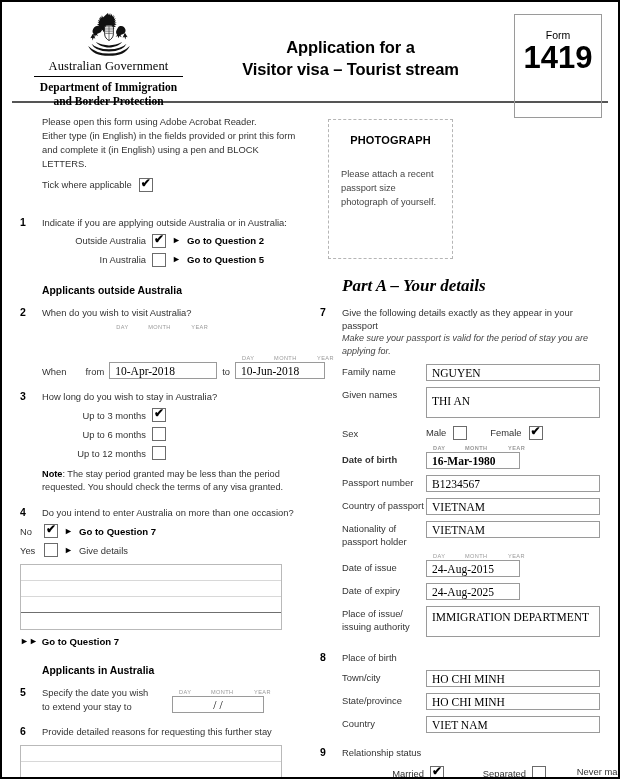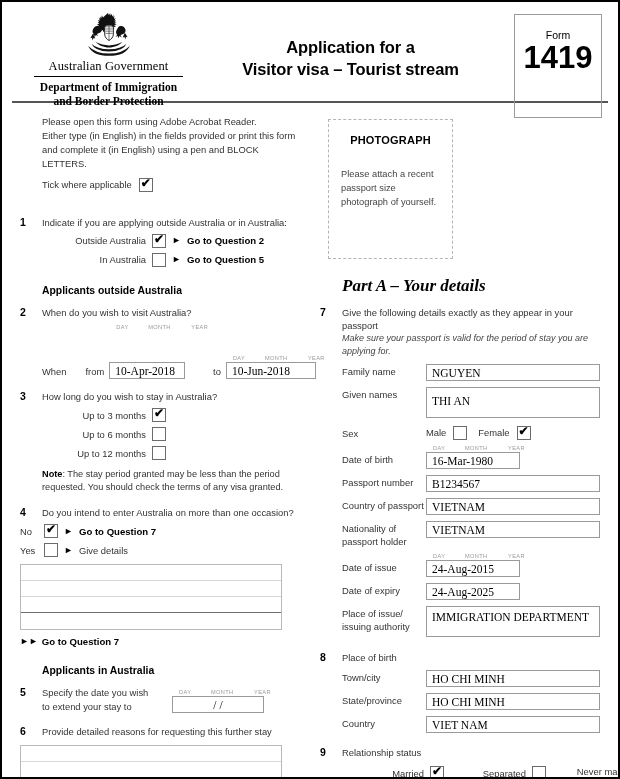--- a/index.html
+++ b/index.html
@@ -216,21 +216,21 @@
         <div class="qtext">When do you wish to visit Australia?</div>
         <div class="daterow">
           <span class="dlabel">When</span>
           <span class="dlabel" style="margin-left:14px;">from</span>
           <div>
             <div class="dmy">
               <span>DAY</span>
               <span>MONTH</span>
               <span>YEAR</span>
             </div>
-            <div class="inp" style="width:76px;margin-top:32px;">10-Apr-2018</div>
+            <div class="inp" style="width:108px;margin-top:32px;">10-Apr-2018</div>
           </div>
           <span class="dlabel">to</span>
           <div>
             <div class="dmy">
               <span>DAY</span>
               <span>MONTH</span>
               <span>YEAR</span>
             </div>
             <div class="inp" style="width:90px;">10-Jun-2018</div>
           </div>
@@ -340,26 +340,26 @@
           <span class="fval">
               <span class="inp" style="display:block; height:31px; line-height:26px;">THI AN</span>
             </span>
         </div>
 
         <div class="frow" style="margin-top:8px;">
           <span class="flabel">Sex</span>
           <span class="fval sexrow">
             <span>Male</span>
             <span class="cb"></span>
-            <span style="margin-left:4px;">Female</span>
+            <span style="margin-left:16px;">Female</span>
             <span class="cb on"></span>
           </span>
         </div>
 
-        <div class="frow" style="margin-top:5px;">
+        <div class="frow" style="margin-top:5px;font-weight:bold;">
           <span class="flabel" style="padding-top:9px;">Date of birth</span>
           <span class="fval">
             <span class="dmy" style="display:flex;">
               <span>DAY</span>
               <span>MONTH</span>
               <span>YEAR</span>
             </span>
             <span class="inp" style="display:block; width:94px;">16-Mar-1980</span>
           </span>
         </div>

